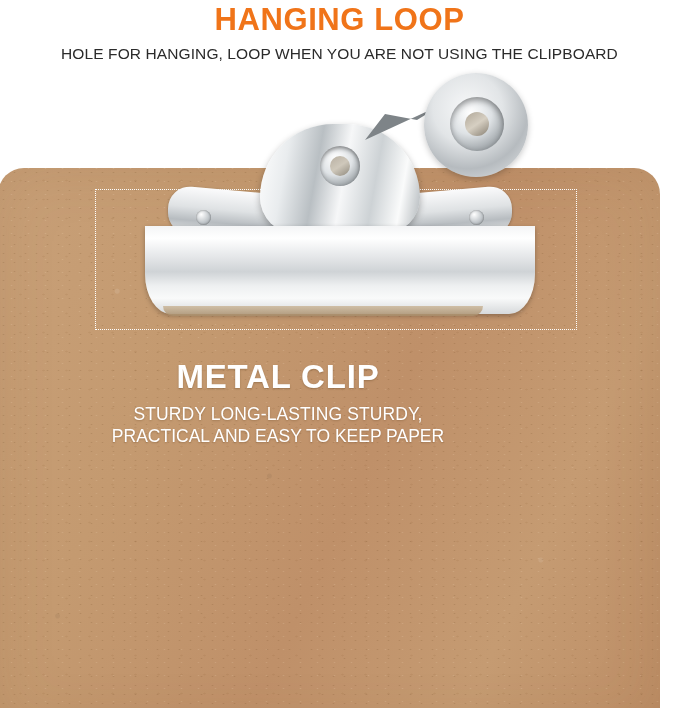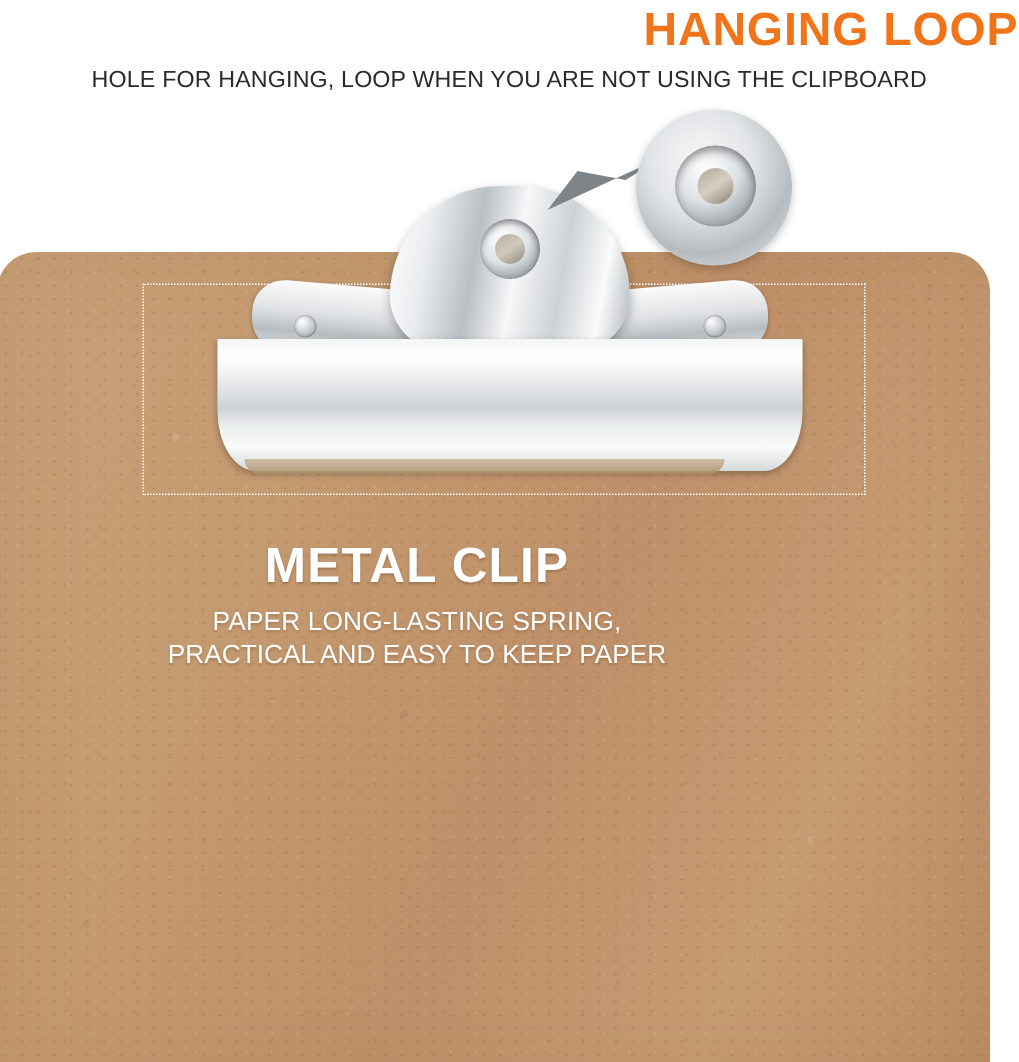--- a/index.html
+++ b/index.html
@@ -25,21 +25,20 @@
   }
   #headline {
     margin: 0;
     padding-top: 2px;
     font-size: 31px;
     line-height: 36px;
     font-weight: bold;
     letter-spacing: 0.6px;
     color: #f07419;
     font-family: "Liberation Sans", sans-serif;
-    text-align: right;
   }
   #subheadline {
     margin: 0;
     padding-top: 6px;
     font-size: 15.5px;
     line-height: 19px;
     color: #2b2b2b;
     letter-spacing: 0.1px;
     font-family: "Liberation Sans", sans-serif;
   }
@@ -283,15 +282,15 @@
   <polygon points="88,4 10,40 30,14 62,20" fill="#7e8488"></polygon>
 </svg>
 <div id="zoom-callout">
   <div id="zoom-hole">
     <div id="zoom-hole-inner"></div>
   </div>
 </div>
 
 <div id="clip-caption">
   <h2 id="clip-title">METAL CLIP</h2>
-  <p id="clip-desc">PAPER LONG-LASTING SPRING,</p>
+  <p id="clip-desc">STURDY LONG-LASTING STURDY,</p>
   <p id="clip-desc2" class="" style="margin:0;font-size:17.5px;line-height:22px;text-shadow:0 1px 2px rgba(90,60,30,0.30);">PRACTICAL AND EASY TO KEEP PAPER</p>
 </div>
 
 </body></html>

